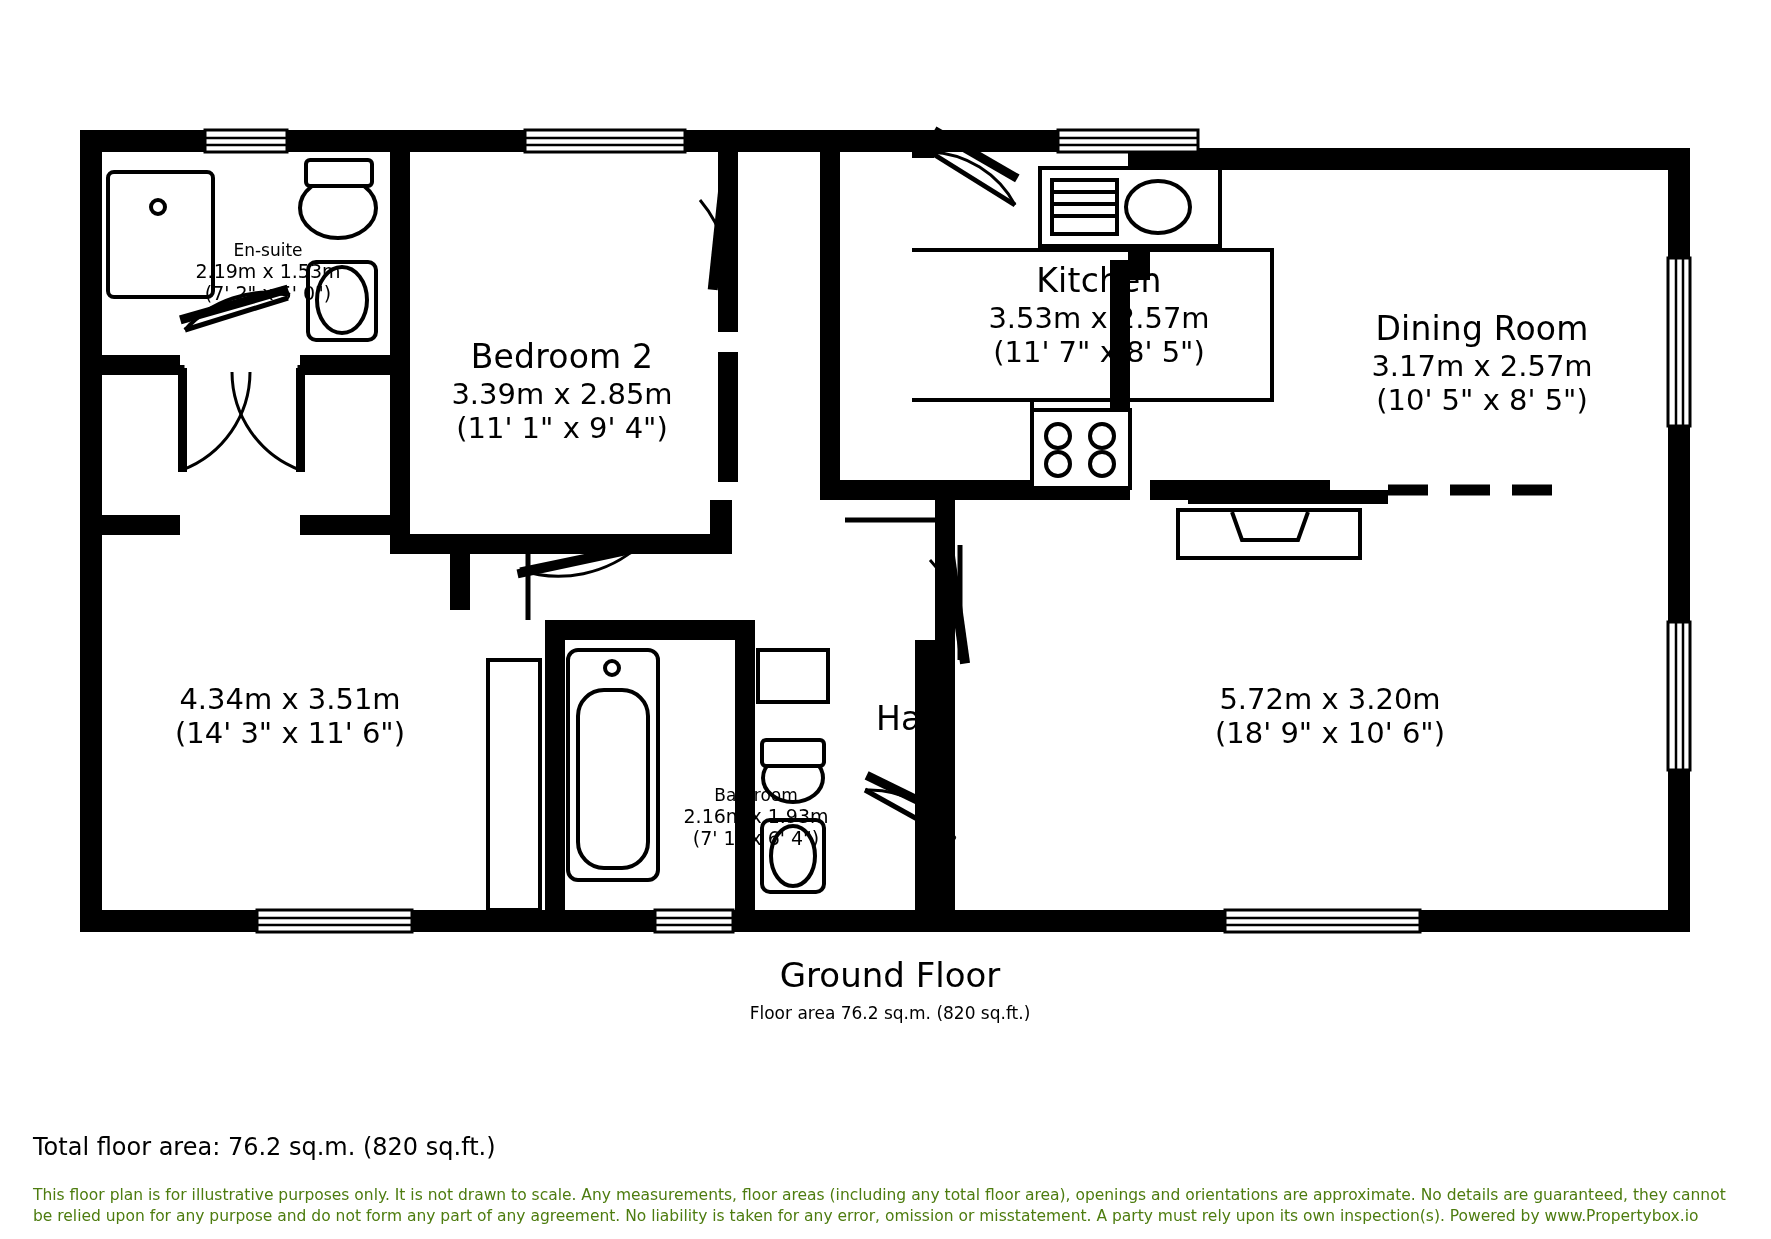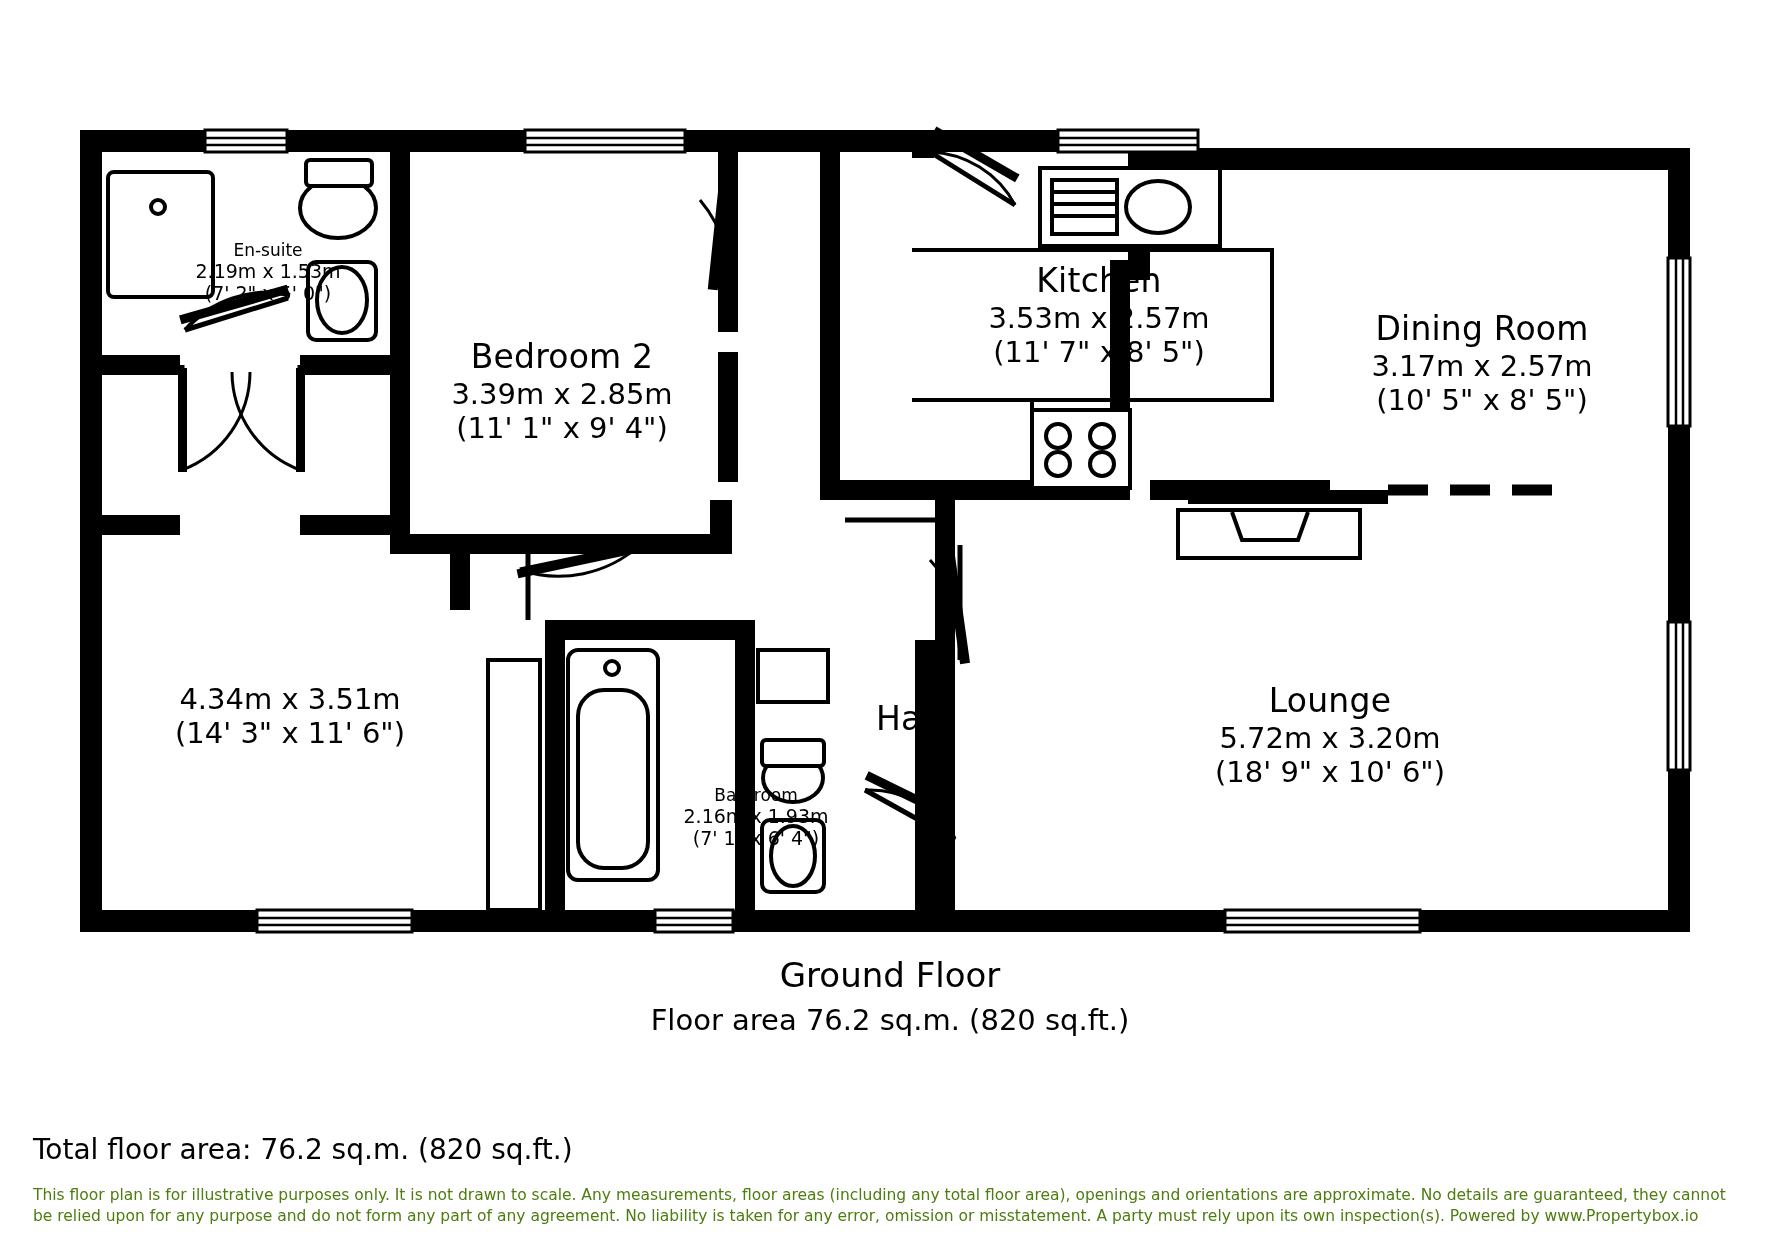--- a/index.html
+++ b/index.html
@@ -38,27 +38,27 @@
   .small-name {
     font-size: 17px;
   }
   .small-dim {
     font-size: 19px;
   }
   .floor-title {
     font-size: 34px;
   }
   .floor-area {
-    font-size: 29px;
+    font-size: 17px;
   }
   .total-area {
     position: absolute;
     left: 33px;
     top: 1133px;
-    font-size: 28px;
+    font-size: 24px;
   }
   .disclaimer {
     position: absolute;
     left: 33px;
     top: 1185px;
     width: 1710px;
     font-size: 15.5px;
     line-height: 1.35;
     color: #4d7c0f;
   }
@@ -295,21 +295,20 @@
   <div class="small-name">Bathroom</div>
   <div class="small-dim">2.16m x 1.93m</div>
   <div class="small-dim">(7' 1" x 6' 4")</div>
 </div>
 
 <div class="lbl ctr" style="left:908px; top:700px;">
   <div class="room-name">Hall</div>
 </div>
 
 <div class="lbl ctr" style="left:1330px; top:682px;">
-  <div class="room-name">Lounge</div>
   <div class="room-dim">5.72m x 3.20m</div>
   <div class="room-dim">(18' 9" x 10' 6")</div>
 </div>
 
 <div class="lbl ctr" style="left:890px; top:955px;">
   <div class="floor-title">Ground Floor</div>
   <div class="floor-area" style="margin-top:8px;">Floor area 76.2 sq.m. (820 sq.ft.)</div>
 </div>
 
 <div class="total-area">Total floor area: 76.2 sq.m. (820 sq.ft.)</div>

